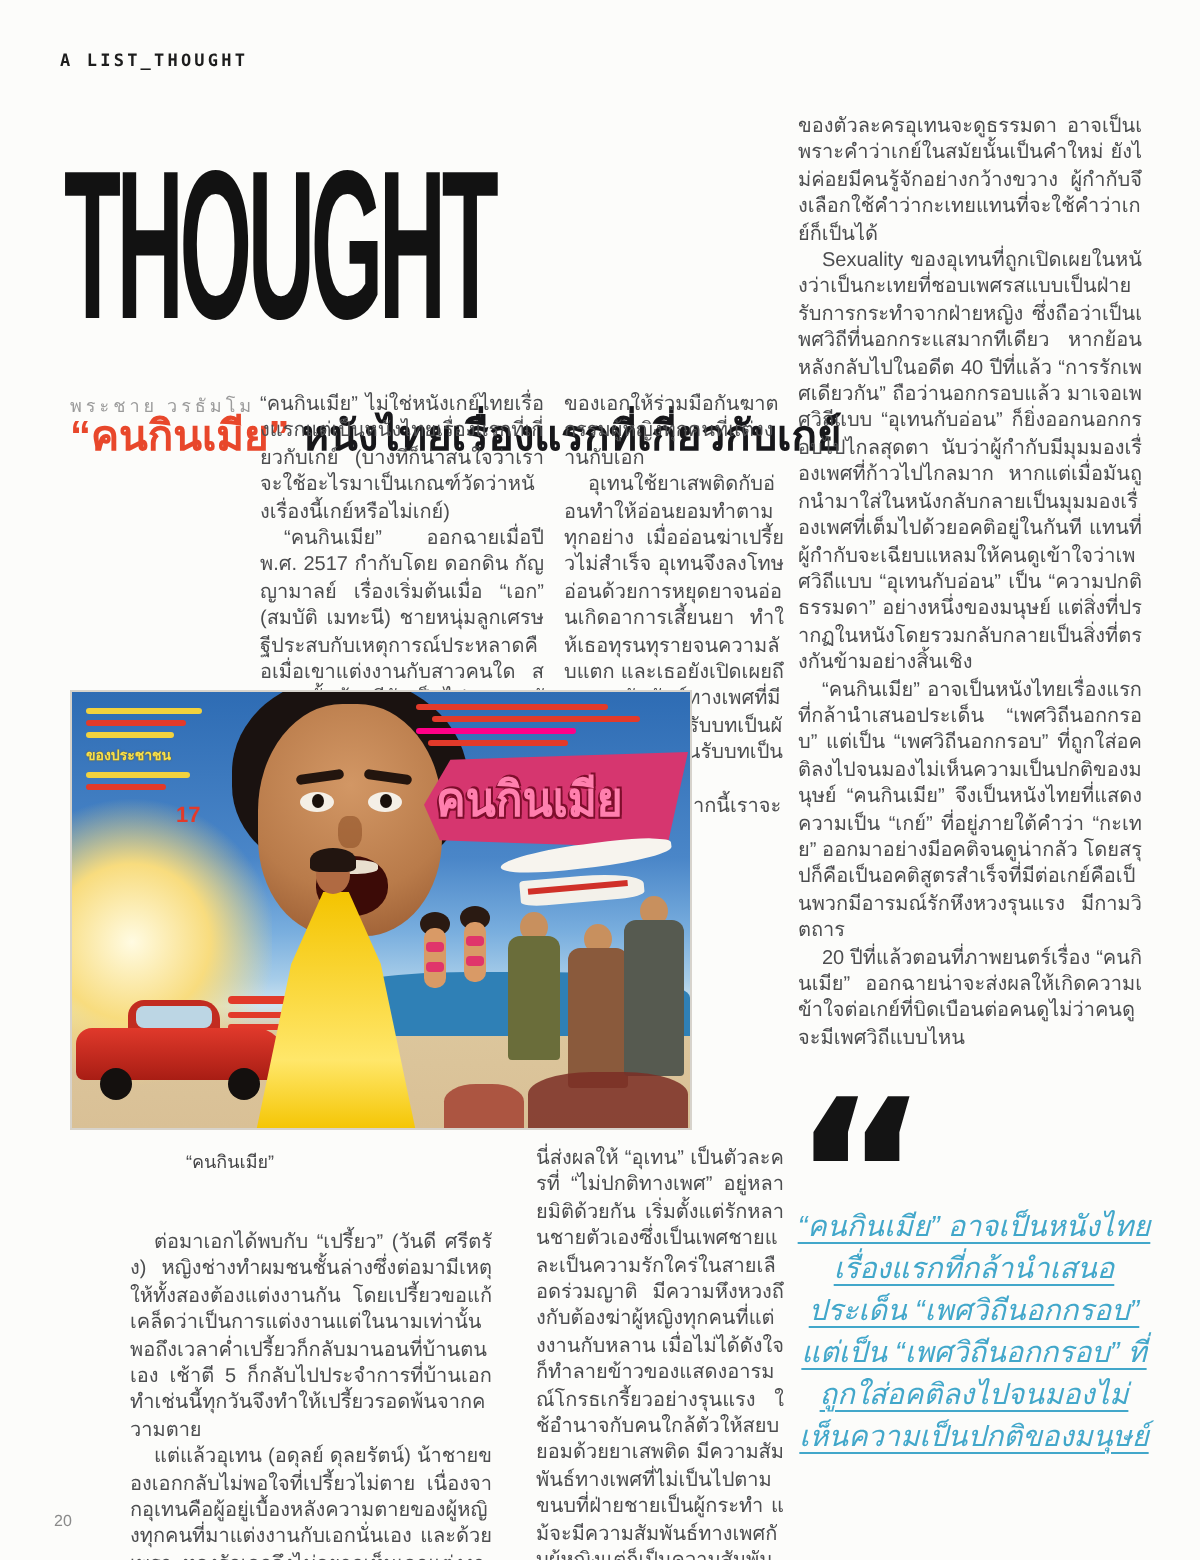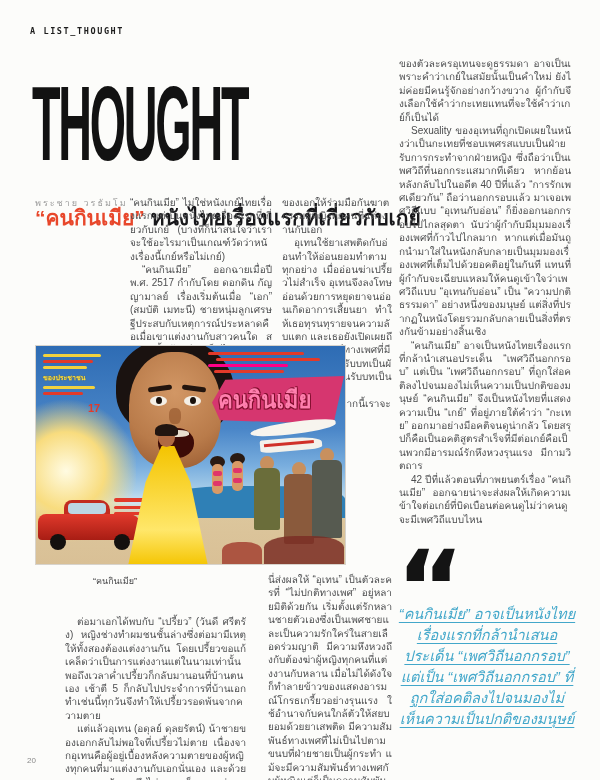--- a/index.html
+++ b/index.html
@@ -120,21 +120,21 @@
     </div>
   <div class="col col2" data-name="body-column-2">
       <p data-name="paragraph">ของเอกให้ร่วมมือกันฆาตกรรมผู้หญิงทุกคนที่แต่งงานกับเอก</p>
       <p data-name="paragraph">อุเทนใช้ยาเสพติดกับอ่อนทำให้อ่อนยอมทำตามทุกอย่าง เมื่ออ่อนฆ่าเปรี้ยวไม่สำเร็จ อุเทนจึงลงโทษอ่อนด้วยการหยุดยาจนอ่อนเกิดอาการเสี้ยนยา ทำให้เธอทุรนทุรายจนความลับแตก และเธอยังเปิดเผยถึงความสัมพันธ์ทางเพศที่มีกับอุเทนว่าเธอรับบทเป็นผัวในขณะที่อุเทนรับบทเป็นเมีย</p>
       <p data-name="paragraph">เมื่อดูมาถึงฉากนี้เราจะพบว่าหนังเรื่อง</p>
     </div>
   <div class="col col3" data-name="body-column-3">
       <p data-name="paragraph">ของตัวละครอุเทนจะดูธรรมดา อาจเป็นเพราะคำว่าเกย์ในสมัยนั้นเป็นคำใหม่ ยังไม่ค่อยมีคนรู้จักอย่างกว้างขวาง ผู้กำกับจึงเลือกใช้คำว่ากะเทยแทนที่จะใช้คำว่าเกย์ก็เป็นได้</p>
       <p data-name="paragraph">Sexuality ของอุเทนที่ถูกเปิดเผยในหนังว่าเป็นกะเทยที่ชอบเพศรสแบบเป็นฝ่ายรับการกระทำจากฝ่ายหญิง ซึ่งถือว่าเป็นเพศวิถีที่นอกกระแสมากทีเดียว หากย้อนหลังกลับไปในอดีต 40 ปีที่แล้ว “การรักเพศเดียวกัน” ถือว่านอกกรอบแล้ว มาเจอเพศวิถีแบบ “อุเทนกับอ่อน” ก็ยิ่งออกนอกกรอบไปไกลสุดตา นับว่าผู้กำกับมีมุมมองเรื่องเพศที่ก้าวไปไกลมาก หากแต่เมื่อมันถูกนำมาใส่ในหนังกลับกลายเป็นมุมมองเรื่องเพศที่เต็มไปด้วยอคติอยู่ในกันที แทนที่ผู้กำกับจะเฉียบแหลมให้คนดูเข้าใจว่าเพศวิถีแบบ “อุเทนกับอ่อน” เป็น “ความปกติธรรมดา” อย่างหนึ่งของมนุษย์ แต่สิ่งที่ปรากฏในหนังโดยรวมกลับกลายเป็นสิ่งที่ตรงกันข้ามอย่างสิ้นเชิง</p>
       <p data-name="paragraph">“คนกินเมีย” อาจเป็นหนังไทยเรื่องแรกที่กล้านำเสนอประเด็น “เพศวิถีนอกกรอบ” แต่เป็น “เพศวิถีนอกกรอบ” ที่ถูกใส่อคติลงไปจนมองไม่เห็นความเป็นปกติของมนุษย์ “คนกินเมีย” จึงเป็นหนังไทยที่แสดงความเป็น “เกย์” ที่อยู่ภายใต้คำว่า “กะเทย” ออกมาอย่างมีอคติจนดูน่ากลัว โดยสรุปก็คือเป็นอคติสูตรสำเร็จที่มีต่อเกย์คือเป็นพวกมีอารมณ์รักหึงหวงรุนแรง มีกามวิตถาร</p>
-      <p data-name="paragraph">42 ปีที่แล้วตอนที่ภาพยนตร์เรื่อง “คนกินเมีย” ออกฉายน่าจะส่งผลให้เกิดความเข้าใจต่อเกย์ที่บิดเบือนต่อคนดูไม่ว่าคนดูจะมีเพศวิถีแบบไหน</p>
+      <p data-name="paragraph">20 ปีที่แล้วตอนที่ภาพยนตร์เรื่อง “คนกินเมีย” ออกฉายน่าจะส่งผลให้เกิดความเข้าใจต่อเกย์ที่บิดเบือนต่อคนดูไม่ว่าคนดูจะมีเพศวิถีแบบไหน</p>
     </div>
 
   <div class="poster" data-name="movie-poster-image">
     <div class="p-glow" data-name="poster-glow"></div>
     <div class="p-sea" data-name="poster-sea"></div>
     <div class="p-boat" data-name="poster-speedboat">
         <i></i>
       </div>
     <div class="p-hair" data-name="poster-face-hair"></div>
     <div class="p-face" data-name="poster-shocked-face"></div>

